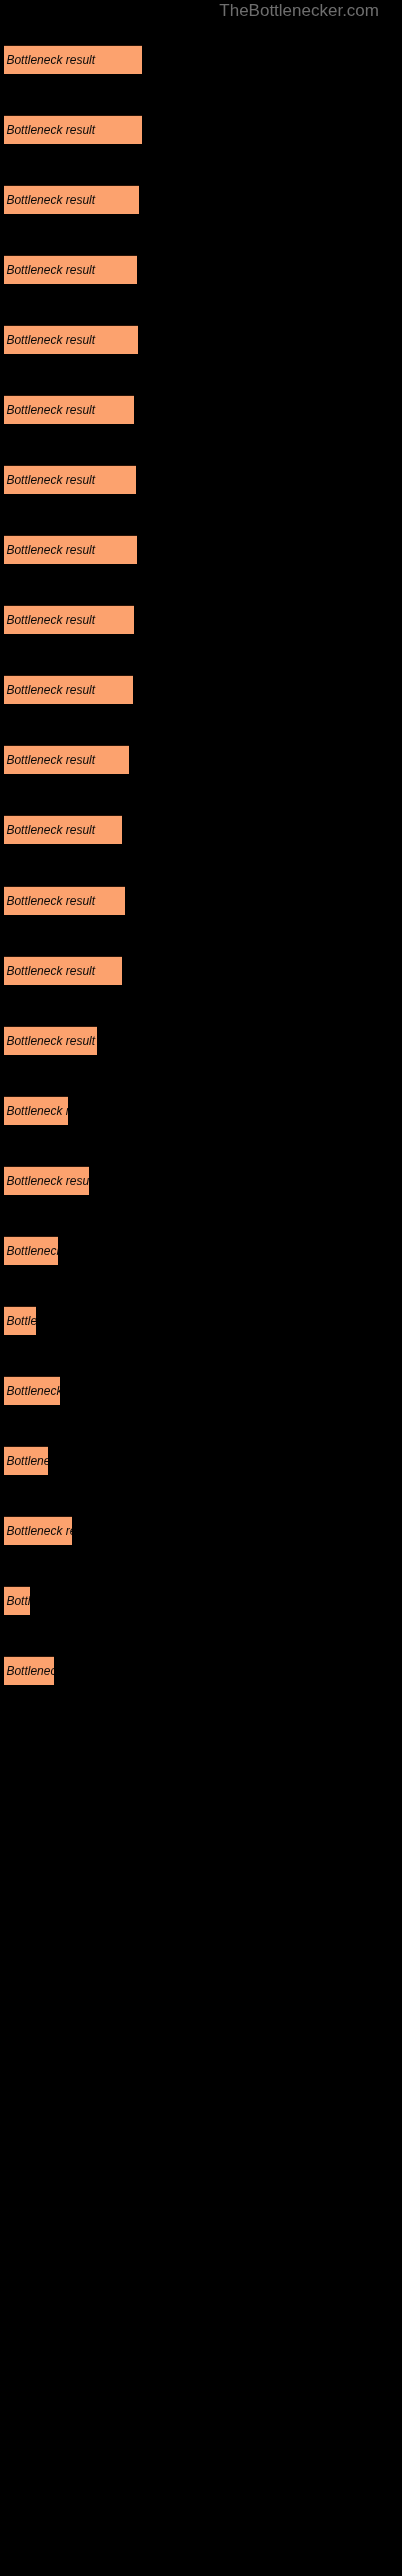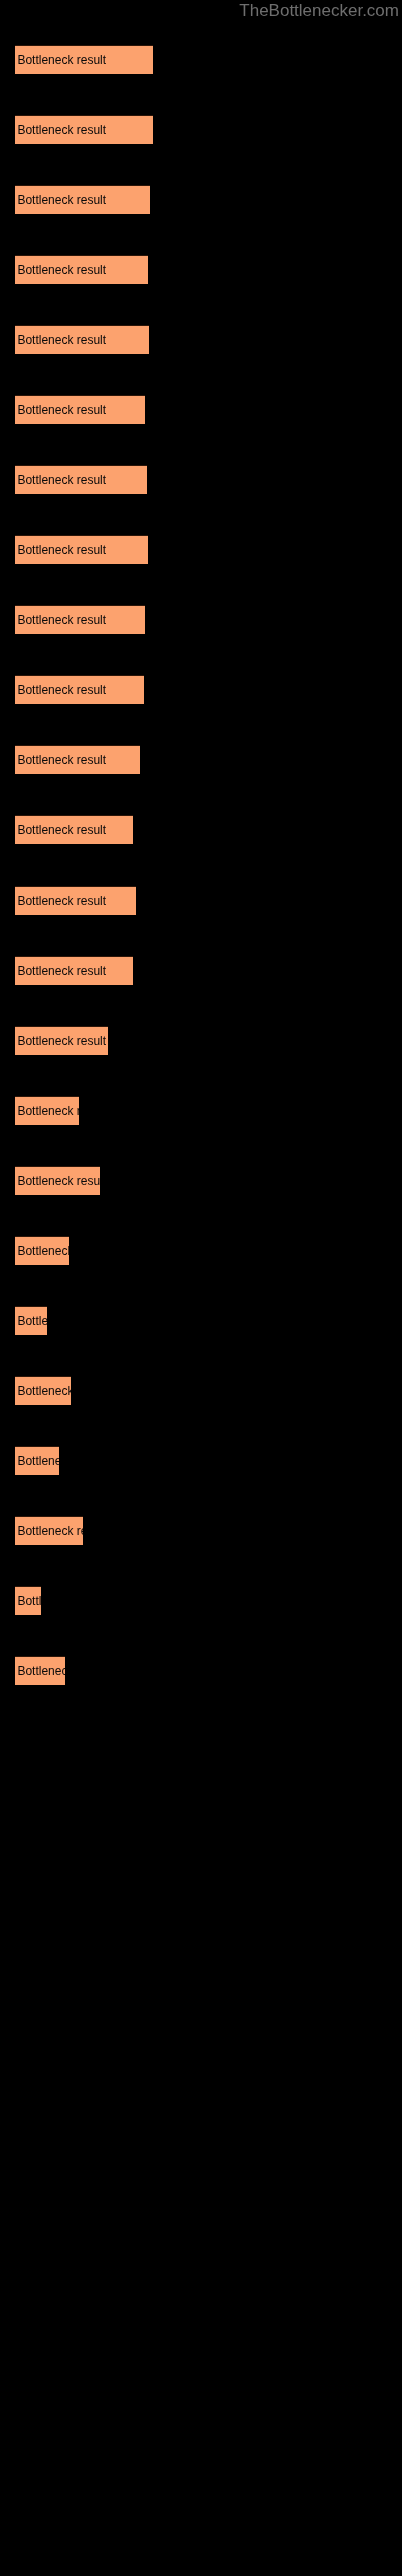--- a/index.html
+++ b/index.html
@@ -14,36 +14,37 @@
     font-family: "Liberation Sans", sans-serif;
     overflow: hidden;
   }
   #site-header {
     position: absolute;
     top: 0;
     left: 0;
     width: 403px;
     height: 24px;
     text-align: right;
-    padding-right: 4px;
+    padding-right: 24px;
     box-sizing: border-box;
   }
   #site-header .brand {
     color: #6e6e6e;
     font-size: 17px;
     line-height: 21px;
     letter-spacing: 0px;
     white-space: nowrap;
   }
   #chart-area {
     position: absolute;
     top: 0;
-    left: 15px;
+    left: 4px;
     width: 387px;
     height: 2576px;
+    font-style: italic;
   }
   .bar-row {
     position: absolute;
     left: 0;
   }
   .bar {
     position: relative;
     height: 29px;
     background: #fca26e;
     border-top: 1.6px solid #2b1508;

